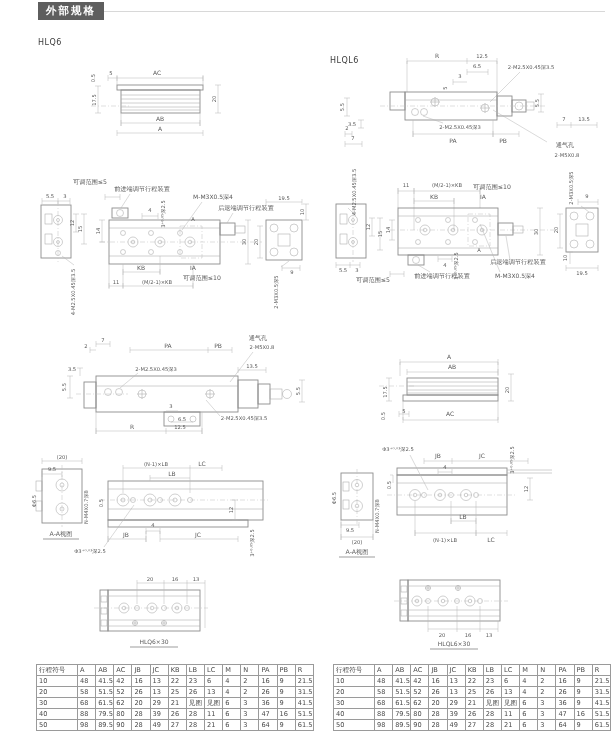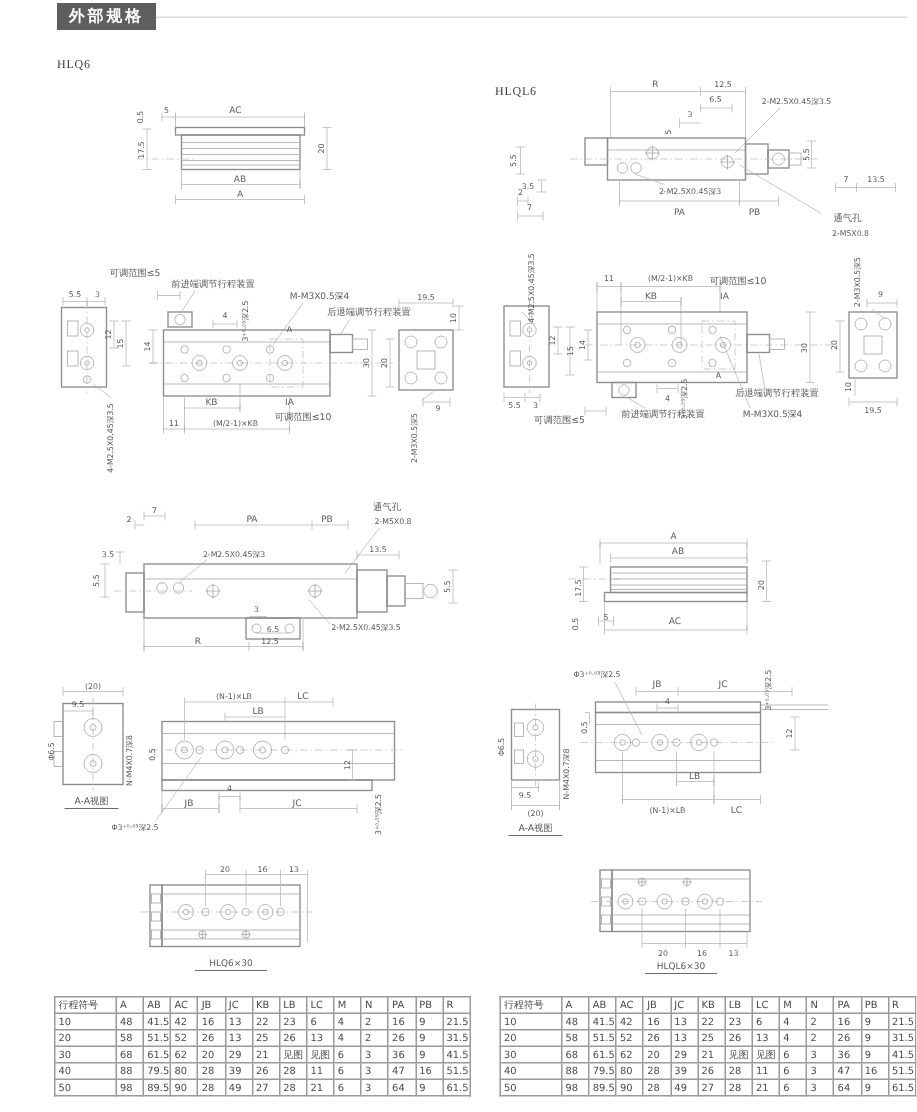--- a/index.html
+++ b/index.html
@@ -2,21 +2,21 @@
 <html><head>
 <meta charset="utf-8">
 <style>
   html,body{margin:0;padding:0;}
   body{width:611px;height:741px;position:relative;background:#fff;
        font-family:"DejaVu Sans",sans-serif;overflow:hidden;}
   .abs{position:absolute;}
   .hdr-rule{left:42px;top:11px;width:563px;height:1px;background:#d8d8d8;}
   .hdr-box{left:38px;top:2px;background:#5e5e5e;color:#fff;font-size:10.5px;
            font-weight:bold;padding:2px 8px;letter-spacing:2px;z-index:2;}
-  .model{font-size:8px;color:#3c3c3c;letter-spacing:0.5px;font-family:Liberation Serif, serif;}
+  .model{font-size:8px;color:#3c3c3c;letter-spacing:0.5px;}
   svg{position:absolute;overflow:visible;}
   svg text{font-size:6px;fill:#5a5a5a;}
   svg text.s{font-size:5.2px;}
   svg text.cj{font-size:6.2px;}
   .o{fill:none;stroke:#8d8d8d;stroke-width:0.9;}
   .i{fill:none;stroke:#a8a8a8;stroke-width:0.55;}
   .d{fill:none;stroke:#b4b4b4;stroke-width:0.5;}
   .cl{fill:none;stroke:#bcbcbc;stroke-width:0.5;stroke-dasharray:5 2 1 2;}
   .u{stroke:#5a5a5a;stroke-width:0.6;}
   .dim-table{position:absolute;border-collapse:collapse;table-layout:fixed;

